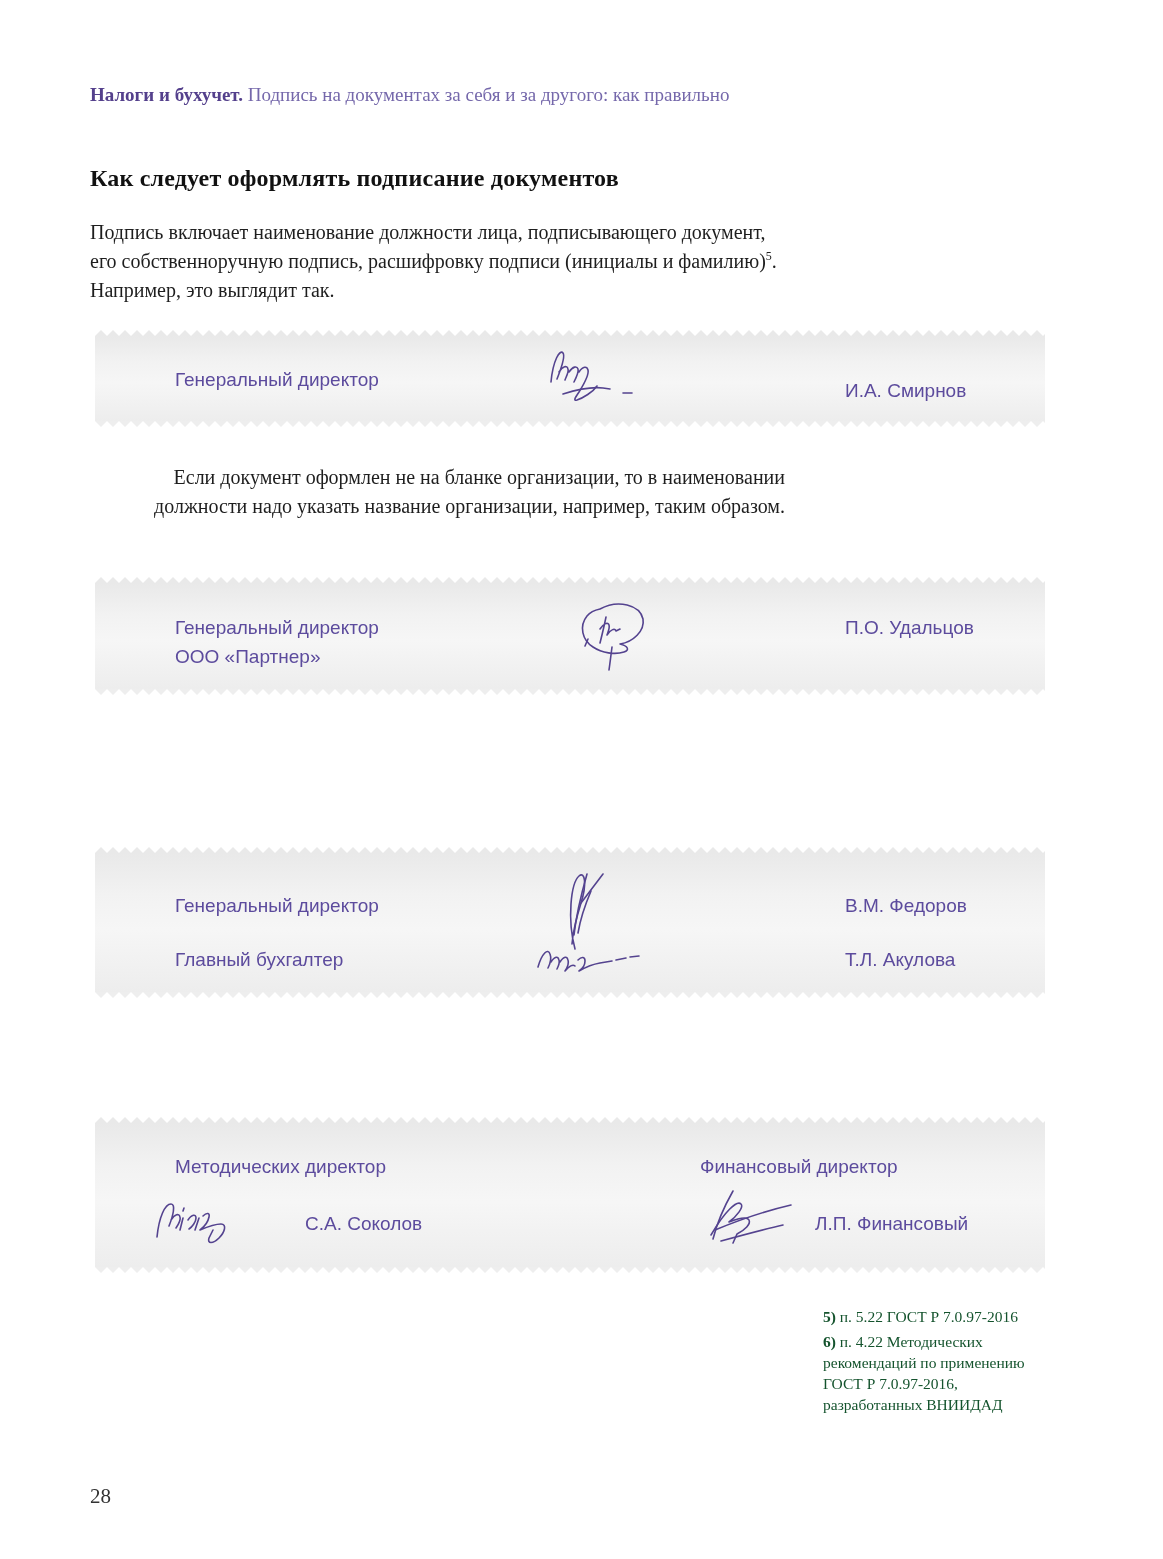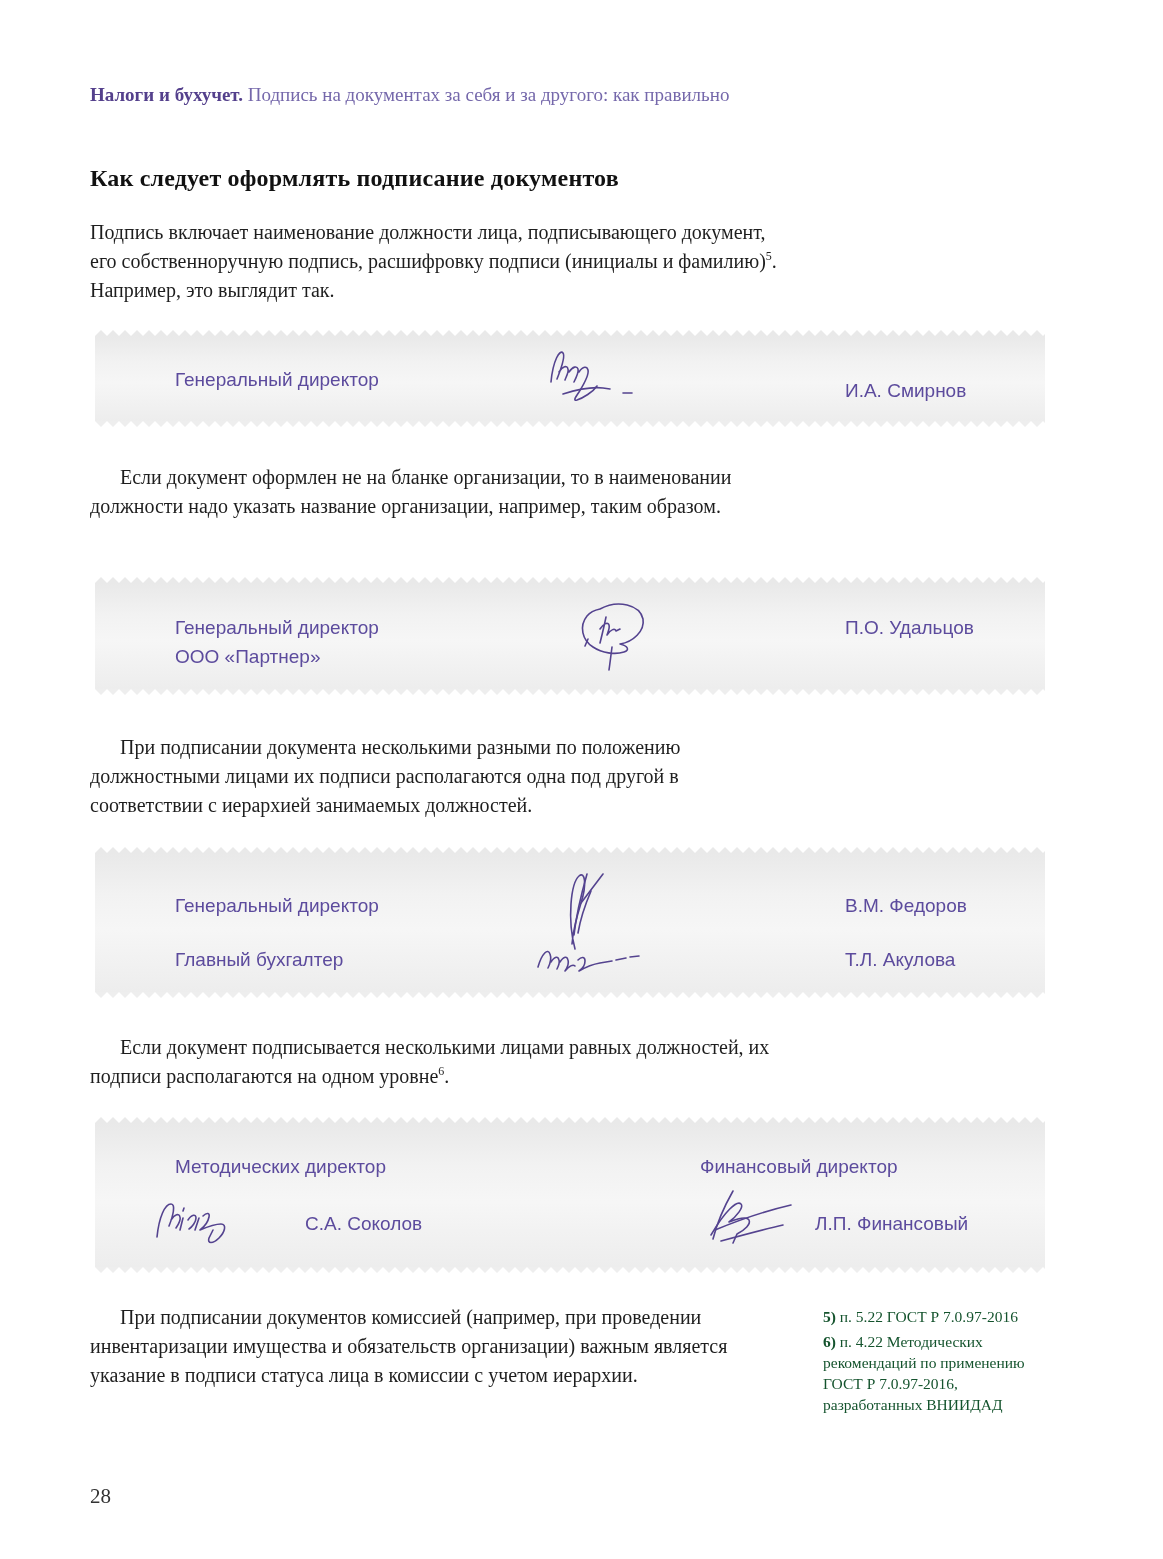--- a/index.html
+++ b/index.html
@@ -8,21 +8,21 @@
     font-family:"Liberation Serif",serif;color:#1e1e1e;overflow:hidden;
   }
   
   .hdr{position:absolute;left:90px;top:84px;font-size:19px;white-space:nowrap;}
   .hdr .brand{font-weight:bold;color:#54408c;}
   .hdr .sub{color:#7568ab;}
   
   .heading{position:absolute;left:90px;top:165px;font-size:24px;font-weight:bold;color:#111;letter-spacing:.2px;}
   
   .para{position:absolute;left:90px;width:695px;font-size:20px;line-height:29px;text-align:left;}
-  .para.indent{text-indent:30px;}
+  .para.indent{text-indent:30px;text-align:right;}
   sup.fn{font-size:12px;line-height:0;vertical-align:super;}
   
   .sig-box{position:absolute;left:95px;width:950px;}
   .zz{display:block;}
   .box-body{
     position:relative;
     background:linear-gradient(180deg,#e9e9e9 0%,#f2f2f2 30%,#f6f6f6 55%,#f1f1f1 80%,#ededed 100%);
   }
   .pos-label,.sig-name{
     position:absolute;white-space:nowrap;
@@ -94,21 +94,20 @@
         <path d="M52 50 C51 58 50 66 49 73"></path>
         <path d="M28 42 L25 49"></path>
       </svg>
       <div class="sig-name" style="left:750px;top:34px">П.О. Удальцов</div>
     </div>
     <svg class="zz" width="950" height="6">
         <rect width="950" height="6" fill="url(#zzdn)"></rect>
       </svg>
   </div>
 
-  <p class="para indent" style="top:733px;margin:0">При подписании документа несколькими разными по положению должностными лицами их подписи располагаются одна под другой в соответствии с иерархией занимаемых должностей.</p>
 
   <div class="sig-box" style="top:847px">
     <svg class="zz" width="950" height="6">
         <rect width="950" height="6" fill="url(#zzup)"></rect>
       </svg>
     <div class="box-body" style="height:139px">
       <div class="pos-label" style="left:80px;top:42px">Генеральный директор</div>
       <div class="sig-name" style="left:750px;top:42px">В.М. Федоров</div>
       <svg class="sigsvg" style="left:450px;top:14px" width="70" height="90" viewBox="0 0 70 90">
         <path d="M30 82 C22 52 26 16 34 9 C40 4 42 17 36 36 C32 49 28 64 27 77"></path>
@@ -122,21 +121,20 @@
         <path d="M8 30 C12 16 18 11 20 17 C22 22 20 27 18 31 M21 25 C25 19 28 19 29 23 C30 26 28 30 27 32 M30 25 C34 19 37 19 38 23 C39 26 37 31 35 34 C39 29 43 27 45 29 M48 23 C52 19 55 20 55 24 C55 28 52 32 49 34 C56 30 64 27 70 26 L82 24"></path>
         <path d="M86 23 L96 21"></path>
         <path d="M100 20 L109 19"></path>
       </svg>
     </div>
     <svg class="zz" width="950" height="6">
         <rect width="950" height="6" fill="url(#zzdn)"></rect>
       </svg>
   </div>
 
-  <p class="para indent" style="top:1033px;margin:0"><span>Если документ подписывается несколькими лицами равных должностей, их подписи располагаются на одном уровне</span><sup class="fn">6</sup><span>.</span></p>
 
   <div class="sig-box" style="top:1117px">
     <svg class="zz" width="950" height="6">
         <rect width="950" height="6" fill="url(#zzup)"></rect>
       </svg>
     <div class="box-body" style="height:144px">
       <div class="pos-label" style="left:80px;top:33px">Методических директор</div>
       <div class="pos-label" style="left:605px;top:33px">Финансовый директор</div>
       <svg class="sigsvg" style="left:48px;top:70px" width="150" height="58" viewBox="0 0 150 58">
         <path d="M14 44 C16 24 22 11 28 11 C33 11 30 23 26 33 M28 27 C32 21 36 20 37 24 C38 27 35 32 33 35 M40 25 L37 37 M40 18 L41 15 M45 27 C49 21 53 21 53 25 C53 29 49 34 46 36 M56 25 L52 37 M60 23 C64 19 67 20 66 24 C65 29 61 34 57 37 C64 34 72 31 78 31 C84 31 82 39 76 45 C70 51 64 51 66 45 L70 37"></path>
@@ -148,21 +146,20 @@
         <path d="M20 47 C44 37 70 28 96 22"></path>
         <path d="M26 58 C48 52 70 46 88 42"></path>
       </svg>
       <div class="sig-name" style="left:720px;top:90px">Л.П. Финансовый</div>
     </div>
     <svg class="zz" width="950" height="6">
         <rect width="950" height="6" fill="url(#zzdn)"></rect>
       </svg>
   </div>
 
-  <p class="para indent" style="top:1303px;width:690px;margin:0">При подписании документов комиссией (например, при проведении инвентаризации имущества и обязательств организации) важным является указание в подписи статуса лица в комиссии с учетом иерархии.</p>
 
   <div class="footnotes">
     <div class="footnote"><b>5)</b><span> п. 5.22 ГОСТ Р 7.0.97-2016</span></div>
     <div class="footnote"><b>6)</b><span> п. 4.22 Методических рекомендаций по применению ГОСТ Р 7.0.97-2016, разработанных ВНИИДАД</span></div>
   </div>
 
   <div class="pageno">28</div>
 
 </div>
 

